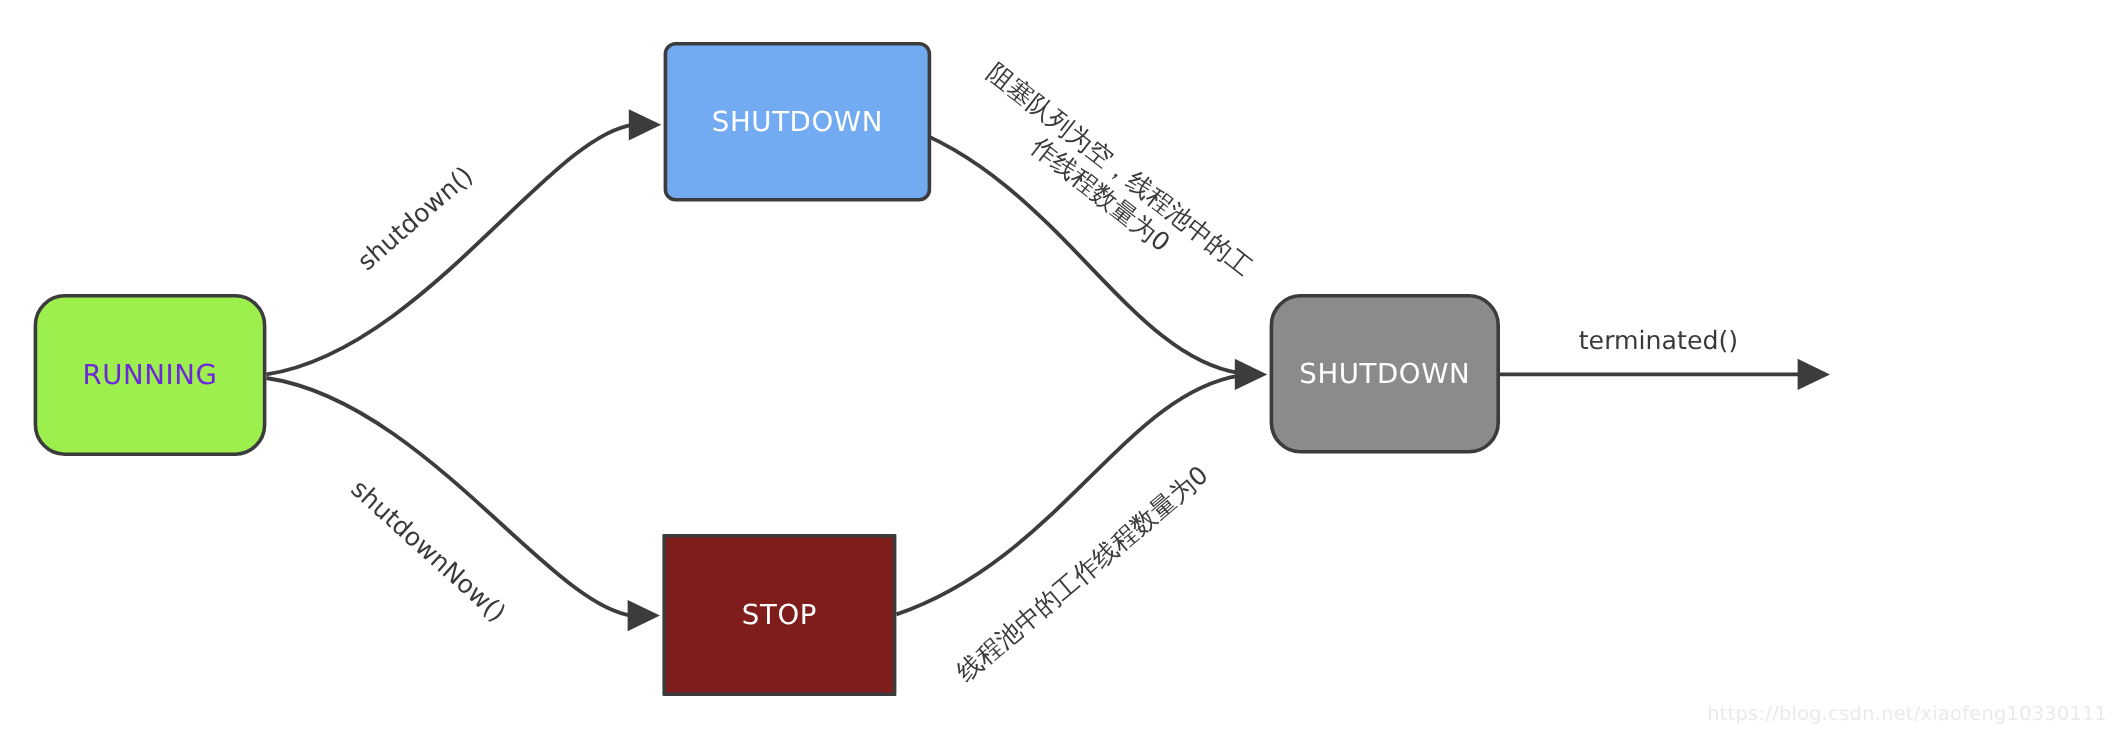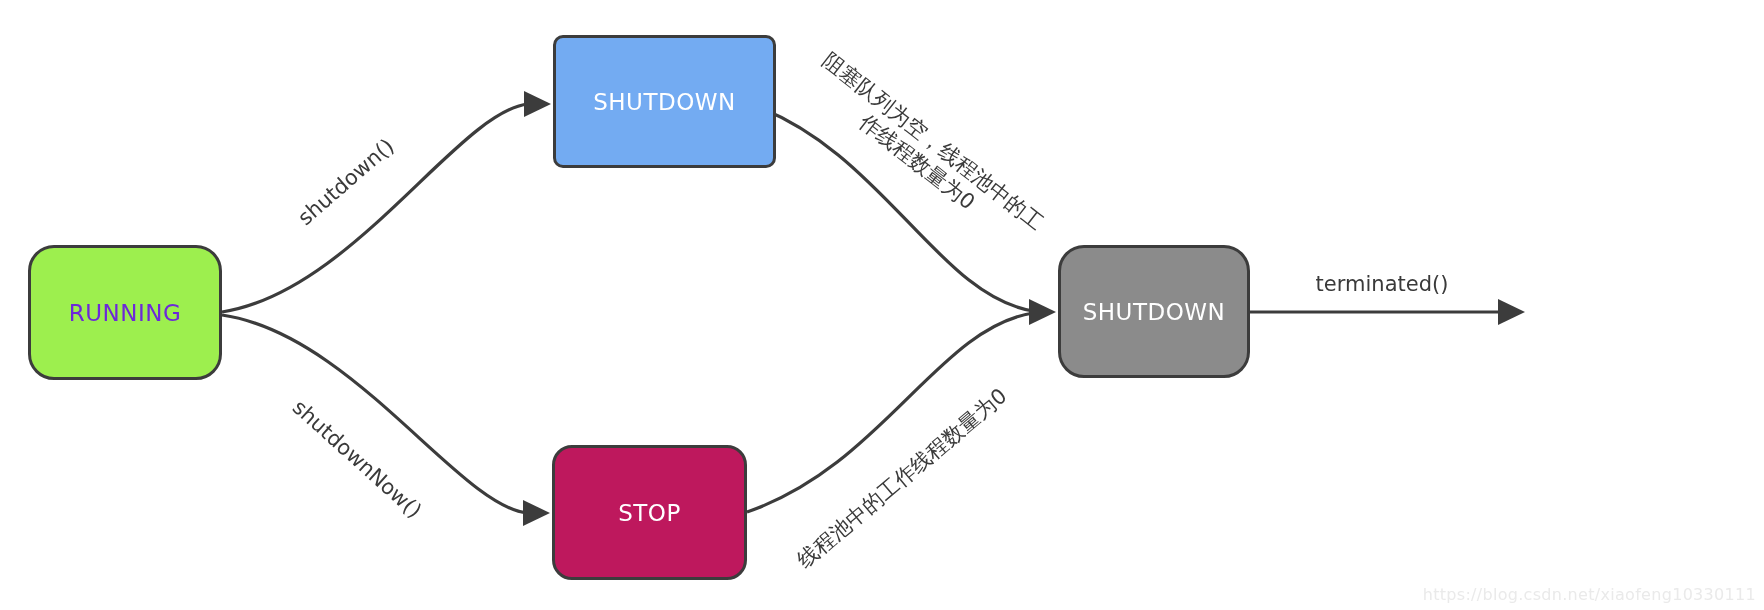--- a/index.html
+++ b/index.html
@@ -13,21 +13,21 @@
   .edges-svg polygon { fill:#3c3c3c; stroke:none; }
 
   .node {
     position:absolute; box-sizing:border-box;
     display:flex; align-items:center; justify-content:center;
     border:3.5px solid #3c3c3c;
     font-size:23px; letter-spacing:0.5px;
   }
   .node-running    { left:28px;   top:245px; width:194px; height:135px; border-radius:26px; background:#9DEF4E; color:#6d28d9; }
   .node-shutdown   { left:553px;  top:35px;  width:223px; height:133px; border-radius:10px; background:#73ABF2; color:#ffffff; }
-  .node-stop       { left:552px;  top:445px; width:195px; height:135px; border-radius:20px; background:#be185d; color:#ffffff; }
+  .node-stop       { left:552px;  top:445px; width:195px; height:135px; border-radius:1px; background:#7f1d1d; color:#ffffff; }
   .node-tidying    { left:1058px; top:245px; width:192px; height:133px; border-radius:26px; background:#8B8B8B; color:#ffffff; }
   .node-terminated { left:1527px; top:250px; width:205px; height:123px; border-radius:26px; background:#EC4226; color:#1a1a1a; }
 
   .edge-label {
     position:absolute; font-size:21px; color:#3a3a3a; white-space:nowrap;
   }
   .lbl-shutdown-call    { left:346px;  top:182px; transform:translate(-50%,-50%) rotate(-41deg); }
   .lbl-shutdownnow-call { left:357px;  top:459px; transform:translate(-50%,-50%) rotate(42deg); }
   .lbl-cn-shutdown-tidying {
     left:925px; top:152px; transform:translate(-50%,-50%) rotate(38deg);

